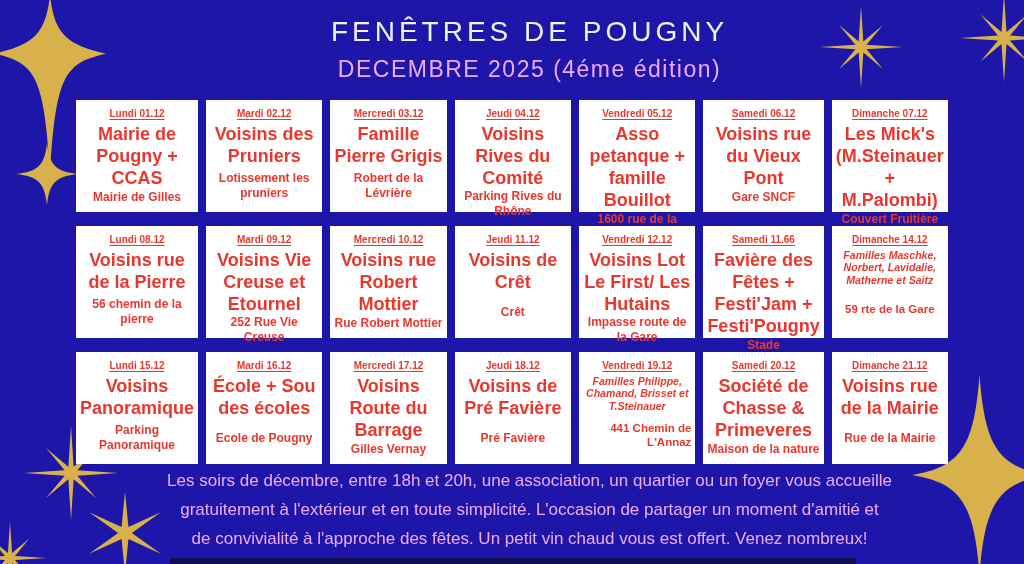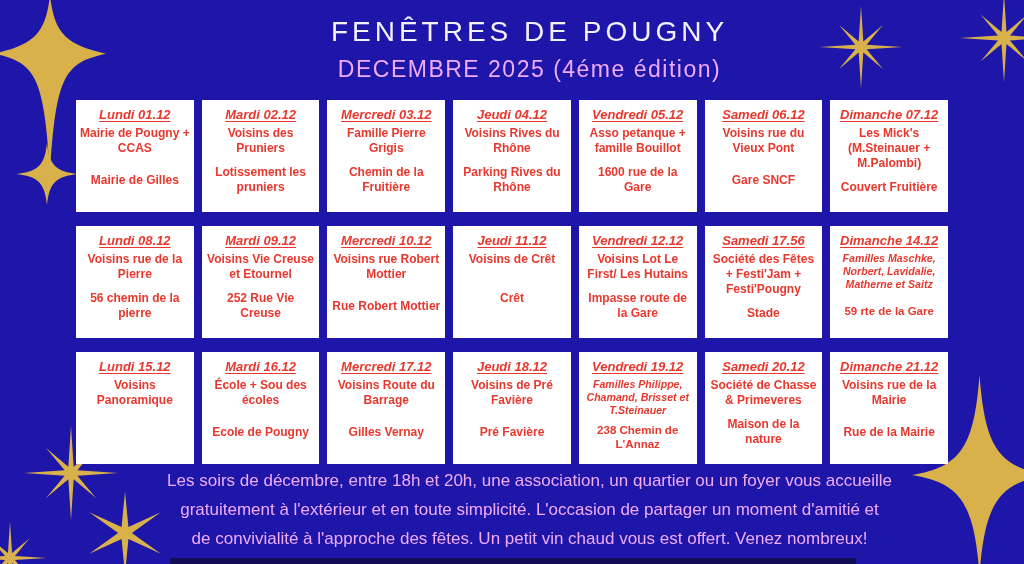--- a/index.html
+++ b/index.html
@@ -20,27 +20,27 @@
   .grid{
     position:absolute;left:76px;top:100px;width:872px;
     display:grid;grid-template-columns:repeat(7,1fr);gap:14px 8px;
   }
   .card{
     background:#ffffff;height:112px;box-sizing:border-box;
     padding:8px 4px 7px 4px;text-align:center;color:#e8382e;
     display:flex;flex-direction:column;align-items:center;
   }
   .day{
-    font-weight:bold;font-size:13px;line-height:1.15;
-    text-decoration:underline;text-underline-offset:2px;margin-bottom:2px;font-style:italic;
+    font-weight:bold;font-size:10px;line-height:1.15;
+    text-decoration:underline;text-underline-offset:2px;margin-bottom:2px;
   }
-  .host{font-weight:bold;font-size:12px;line-height:1.24;margin-top:1px;}
+  .host{font-weight:bold;font-size:18px;line-height:1.24;margin-top:1px;}
   .loc{font-weight:bold;font-size:12px;line-height:1.24;margin-top:auto;margin-bottom:auto;}
   .card.small .host{font-size:10.6px;line-height:1.22;font-style:italic;}
-  .card.small .loc{font-size:11.5px;}
+  .card.small .loc{font-size:11.5px;text-align:right;}
   .footer{
     position:absolute;left:0;top:466px;width:100%;text-align:center;
     color:#f0abfc;font-size:17px;line-height:29px;font-weight:500;
   }
   .bottom-bar{
     position:absolute;left:170px;bottom:0;width:686px;height:6px;background:#110d55;
   }
   .star{position:absolute;}
   .gold{fill:#d8b14b;}
 </style>
@@ -84,25 +84,25 @@
       <div class="loc">Mairie de Gilles</div>
     </div>
     <div class="card">
       <div class="day">Mardi 02.12</div>
       <div class="host">Voisins des Pruniers</div>
       <div class="loc">Lotissement les pruniers</div>
     </div>
     <div class="card">
       <div class="day">Mercredi 03.12</div>
       <div class="host">Famille Pierre Grigis</div>
-      <div class="loc">Chemin de la Fruitière</div>
+      <div class="loc">Robert de la Lévrière</div>
     </div>
     <div class="card">
       <div class="day">Jeudi 04.12</div>
-      <div class="host">Voisins Rives du Rhône</div>
+      <div class="host">Voisins Rives du Comité</div>
       <div class="loc">Parking Rives du Rhône</div>
     </div>
     <div class="card">
       <div class="day">Vendredi 05.12</div>
       <div class="host">Asso petanque + famille Bouillot</div>
       <div class="loc">1600 rue de la Gare</div>
     </div>
     <div class="card">
       <div class="day">Samedi 06.12</div>
       <div class="host">Voisins rue du Vieux Pont</div>
@@ -132,52 +132,53 @@
       <div class="day">Jeudi 11.12</div>
       <div class="host">Voisins de Crêt</div>
       <div class="loc">Crêt</div>
     </div>
     <div class="card">
       <div class="day">Vendredi 12.12</div>
       <div class="host">Voisins Lot Le First/ Les Hutains</div>
       <div class="loc">Impasse route de la Gare</div>
     </div>
     <div class="card">
-      <div class="day">Samedi 17.56</div>
-      <div class="host">Société des Fêtes + Festi'Jam + Festi'Pougny</div>
+      <div class="day">Samedi 11.66</div>
+      <div class="host">Favière des Fêtes + Festi'Jam + Festi'Pougny</div>
       <div class="loc">Stade</div>
     </div>
     <div class="card small">
       <div class="day">Dimanche 14.12</div>
       <div class="host">Familles Maschke, Norbert, Lavidalie, Matherne et Saitz</div>
       <div class="loc">59 rte de la Gare</div>
     </div>
     <div class="card">
       <div class="day">Lundi 15.12</div>
       <div class="host">Voisins Panoramique</div>
+      <div class="loc">Parking Panoramique</div>
     </div>
     <div class="card">
       <div class="day">Mardi 16.12</div>
       <div class="host">École + Sou des écoles</div>
       <div class="loc">Ecole de Pougny</div>
     </div>
     <div class="card">
       <div class="day">Mercredi 17.12</div>
       <div class="host">Voisins Route du Barrage</div>
       <div class="loc">Gilles Vernay</div>
     </div>
     <div class="card">
       <div class="day">Jeudi 18.12</div>
       <div class="host">Voisins de Pré Favière</div>
       <div class="loc">Pré Favière</div>
     </div>
     <div class="card small">
       <div class="day">Vendredi 19.12</div>
       <div class="host">Familles Philippe, Chamand, Brisset et T.Steinauer</div>
-      <div class="loc">238 Chemin de L'Annaz</div>
+      <div class="loc">441 Chemin de L'Annaz</div>
     </div>
     <div class="card">
       <div class="day">Samedi 20.12</div>
       <div class="host">Société de Chasse &amp; Primeveres</div>
       <div class="loc">Maison de la nature</div>
     </div>
     <div class="card">
       <div class="day">Dimanche 21.12</div>
       <div class="host">Voisins rue de la Mairie</div>
       <div class="loc">Rue de la Mairie</div>

